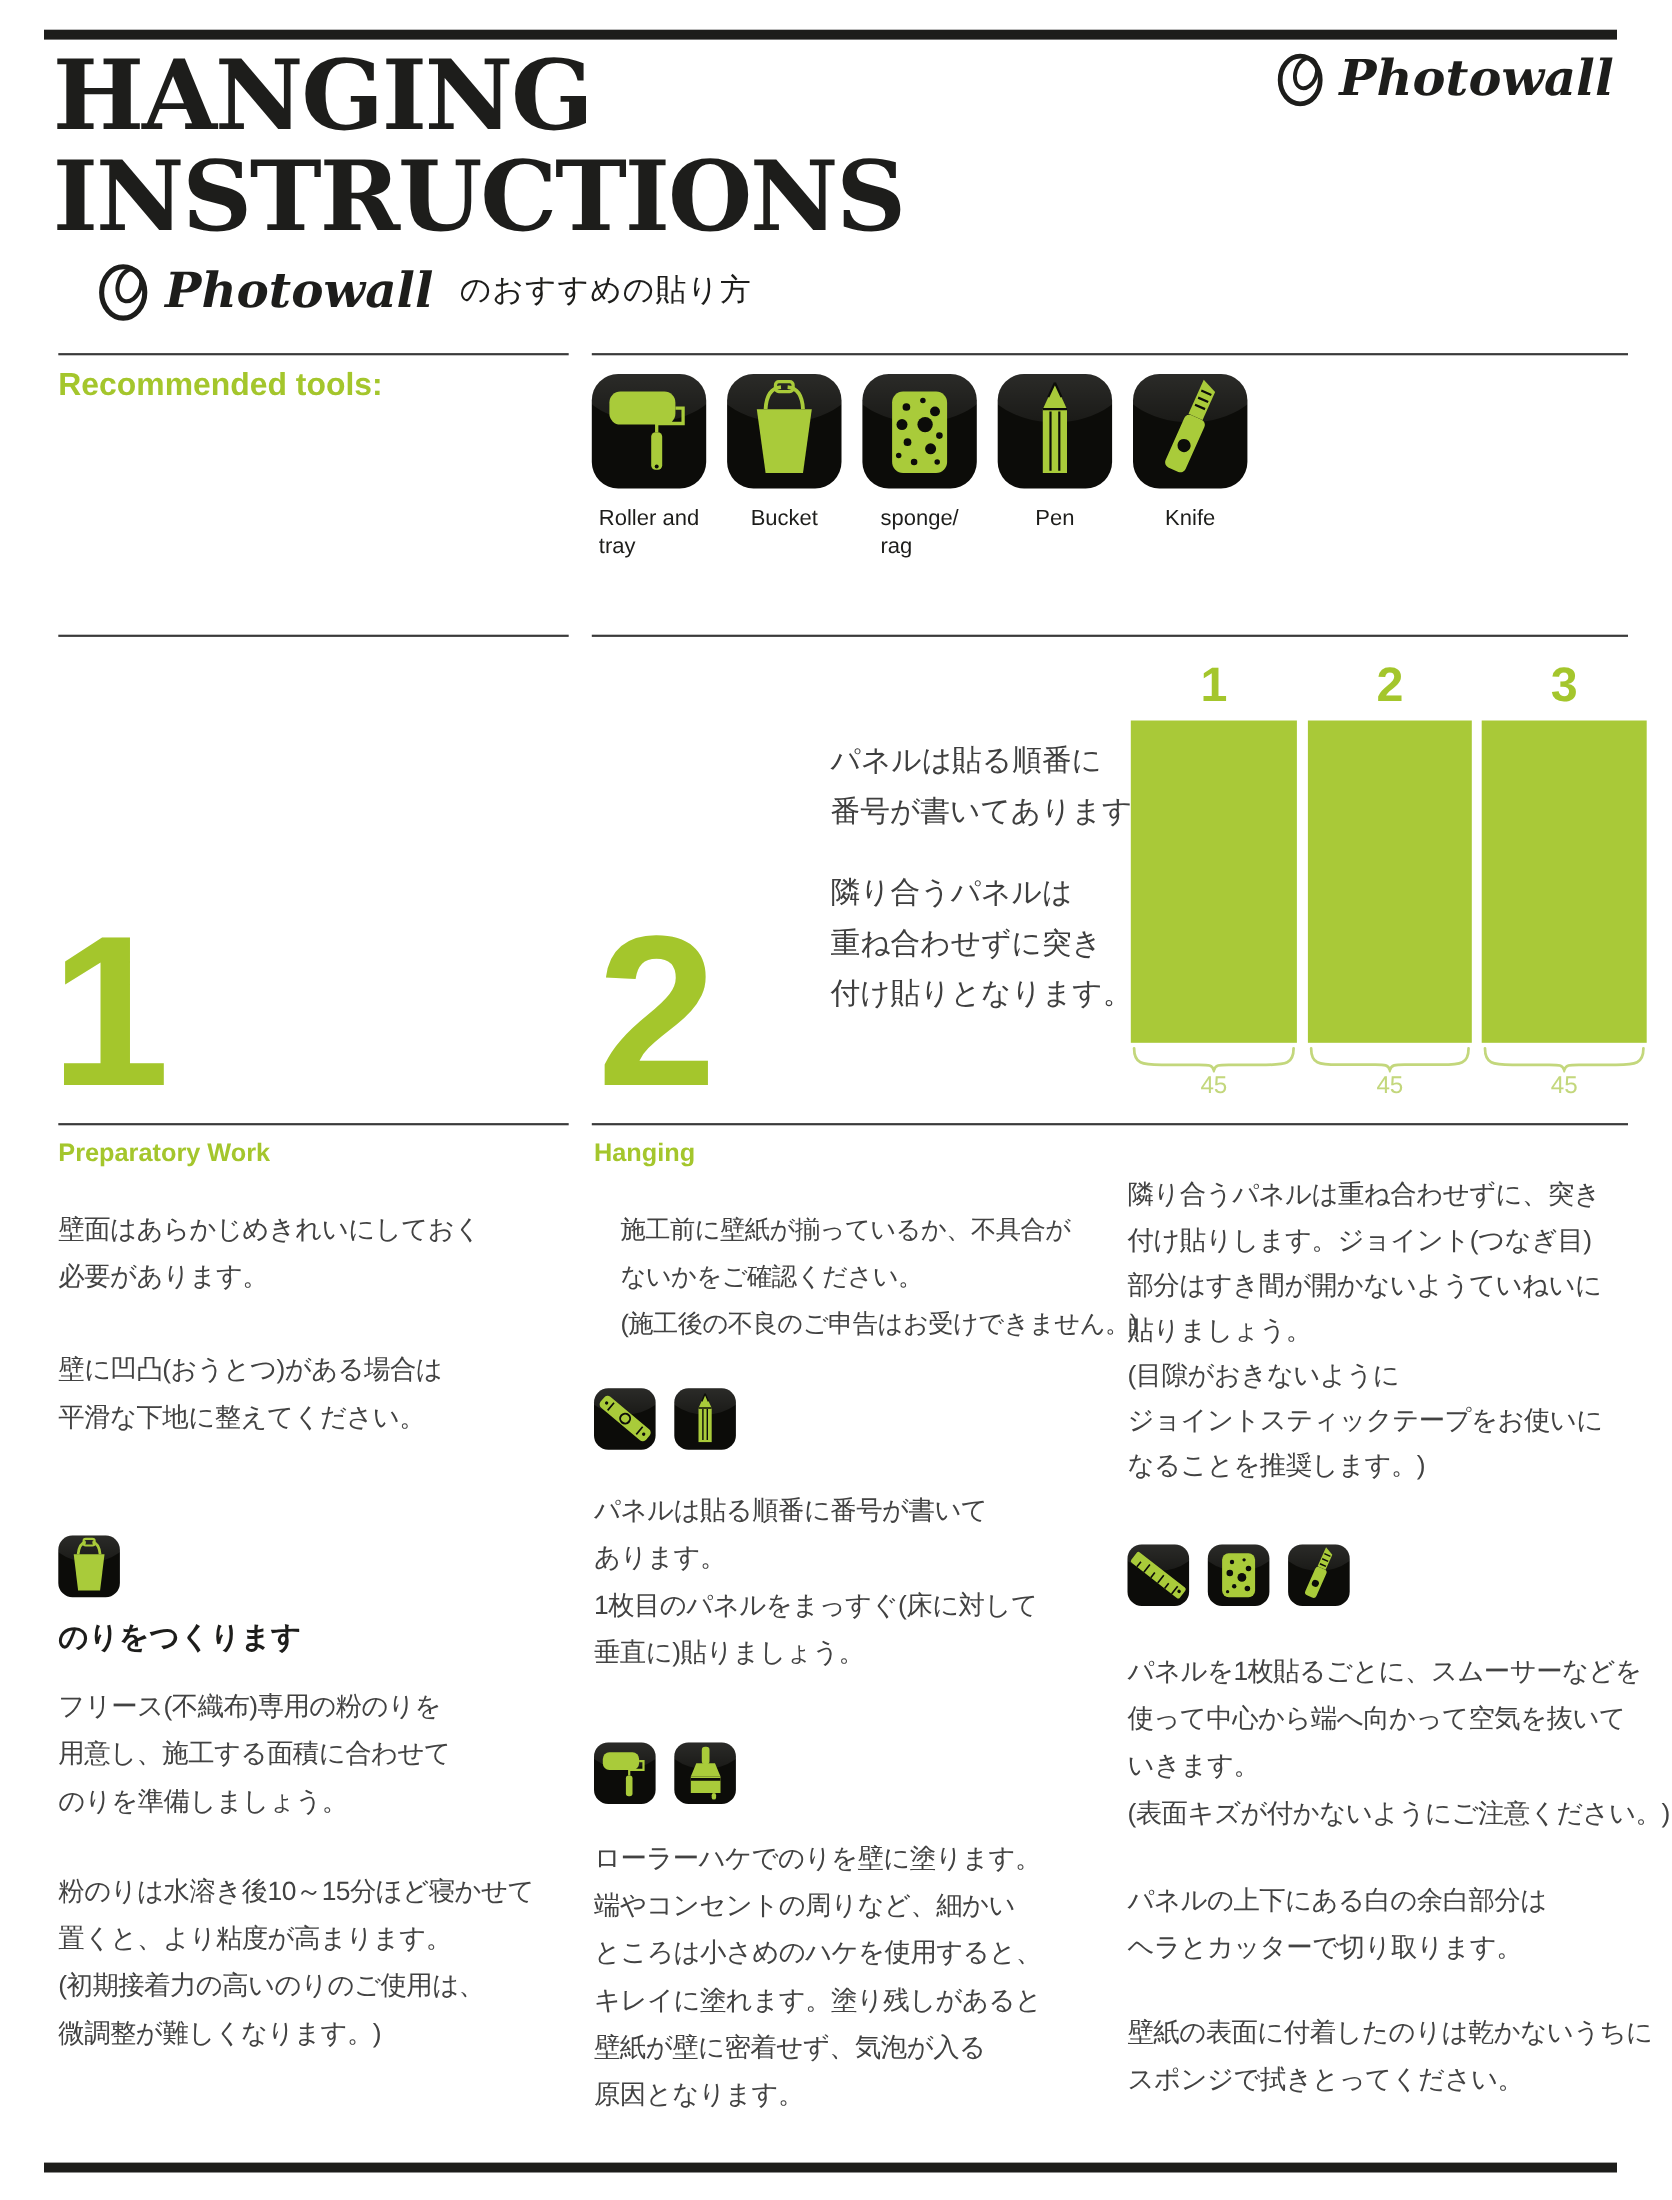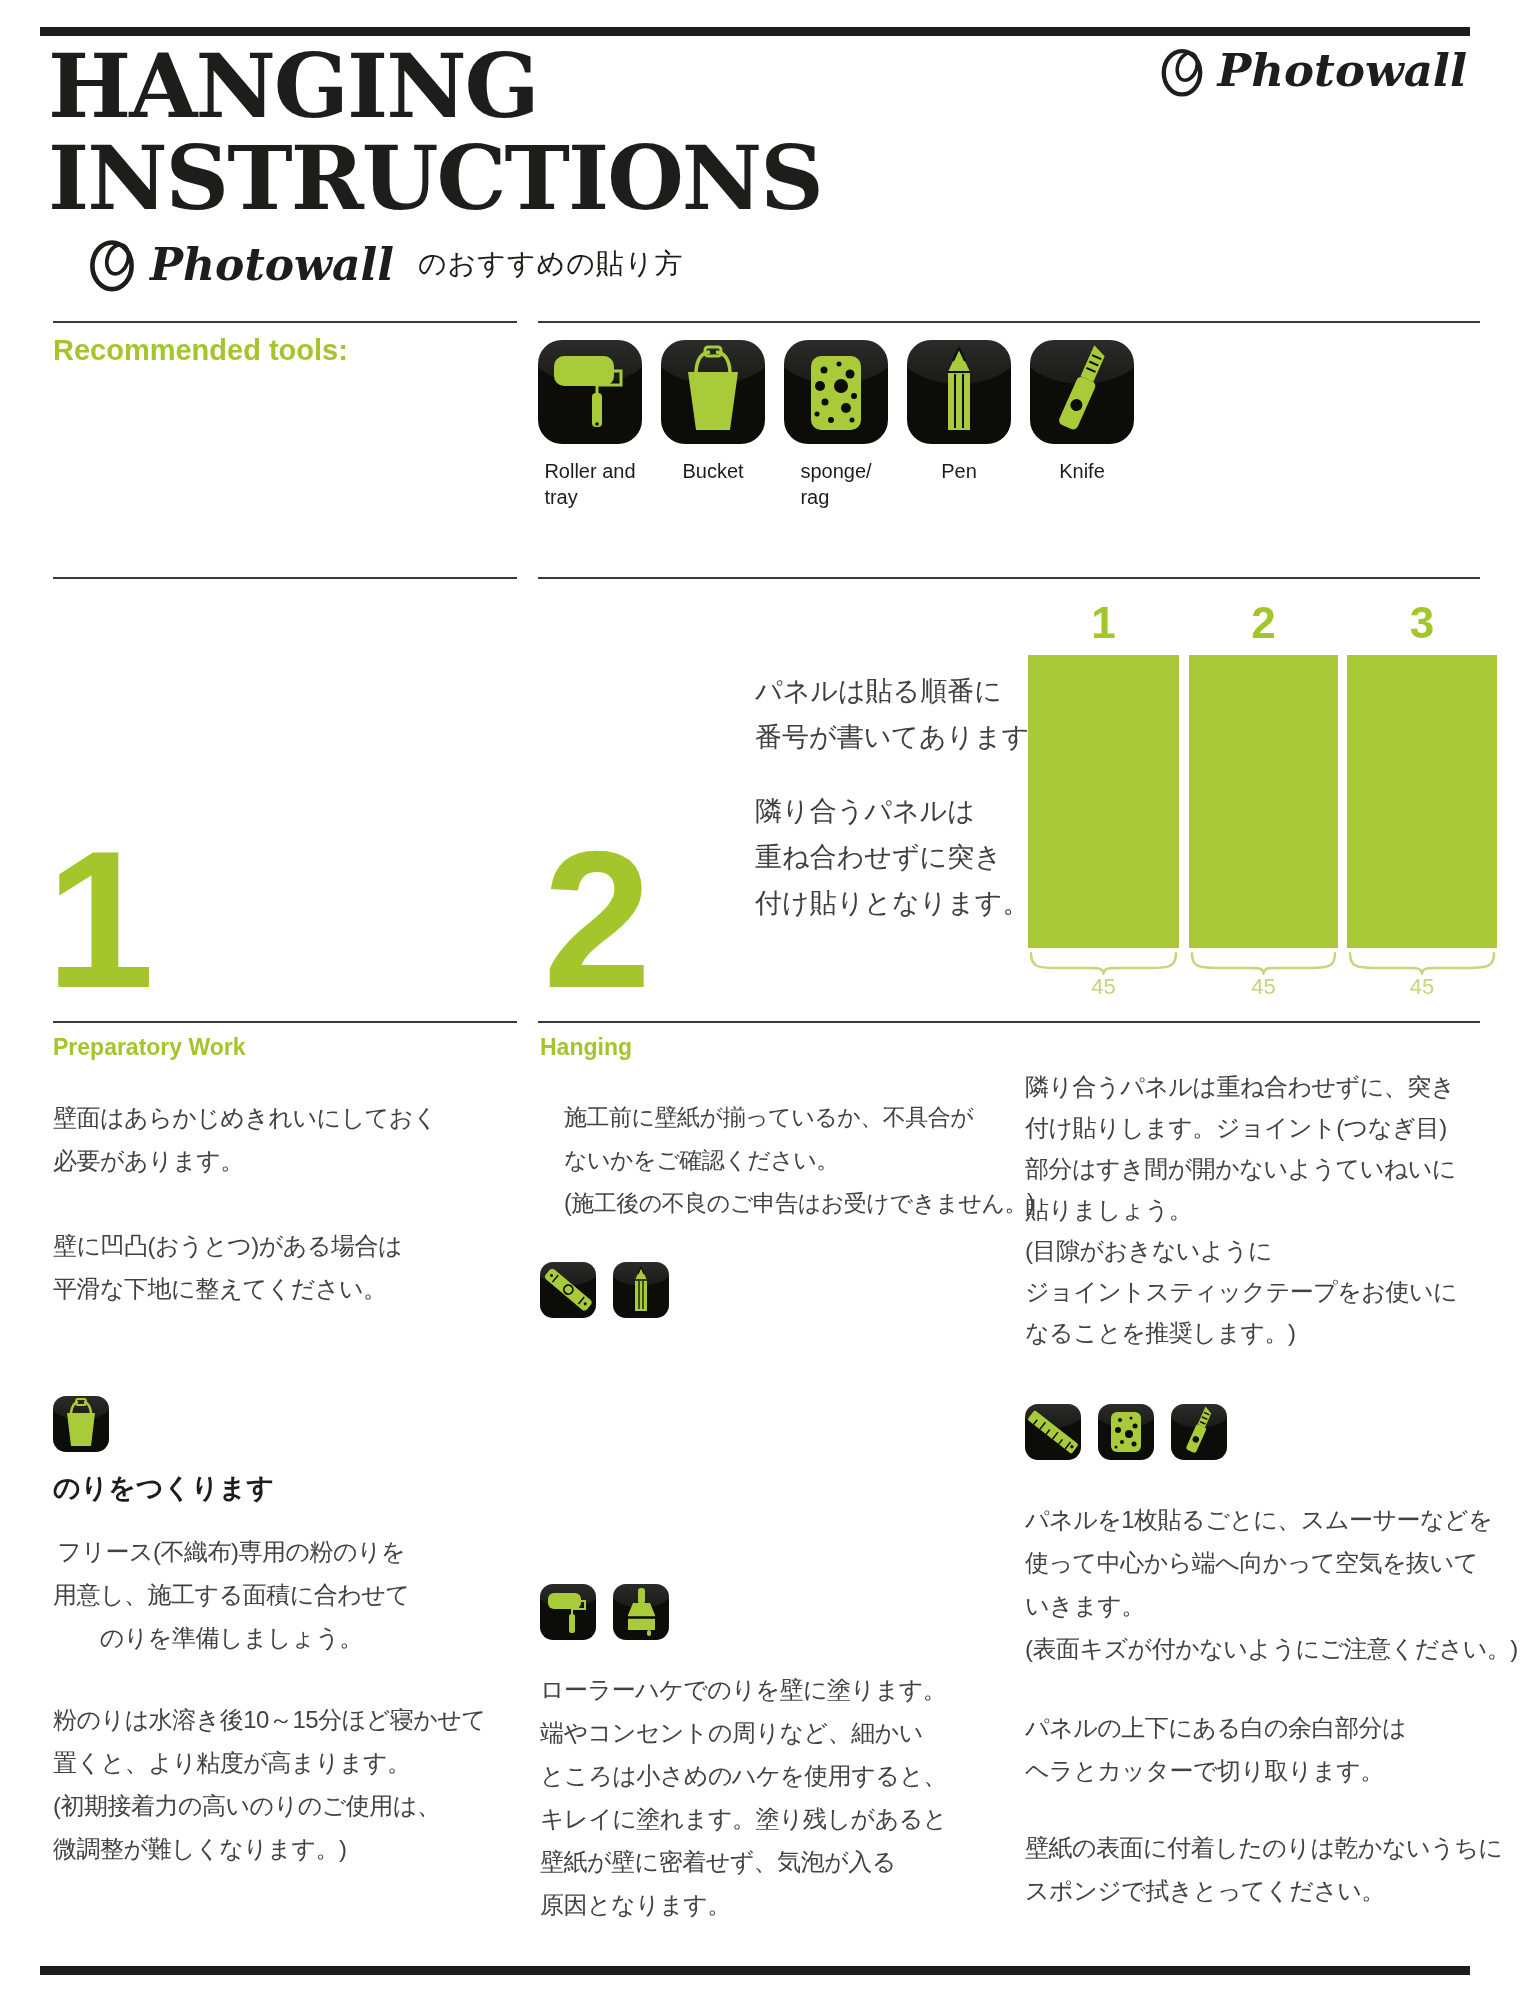--- a/index.html
+++ b/index.html
@@ -212,21 +212,21 @@
     <div class="ticon ticon-sm">
       <svg width="56" height="56" viewBox="0 0 56 56">
         <path d="M18,17 Q19,7 25,6 M31,6 Q37,7 38,17" stroke="#a9cb3a" stroke-width="2.5" fill="none"></path>
         <rect x="23" y="3" width="10" height="6" rx="2" fill="none" stroke="#a9cb3a" stroke-width="2"></rect>
         <polygon points="14,17 42,17 38,50 18,50" fill="#a9cb3a"></polygon>
       </svg>
     </div>
   </div>
 
   <div class="glue-heading">のりをつくります</div>
-  <div class="jp" style="left:53px;top:1530px;text-align:center;">フリース(不織布)専用の粉のりを
+  <div class="jp" style="left:53px;top:1530px;">フリース(不織布)専用の粉のりを
 用意し、施工する面積に合わせて
 のりを準備しましょう。</div>
   <div class="jp" style="left:53px;top:1698px;">粉のりは水溶き後10～15分ほど寝かせて
 置くと、より粘度が高まります。
 (初期接着力の高いのりのご使用は、
 微調整が難しくなります。)</div>
 
   <div class="col-heading" style="left:540px;">Hanging</div>
   <div class="jp jp-tight" style="left:564px;top:1096px;">施工前に壁紙が揃っているか、不具合が
 ないかをご確認ください。
@@ -246,20 +246,24 @@
     </div>
     <div class="ticon ticon-sm">
       <svg width="56" height="56" viewBox="0 0 56 56">
         <polygon points="28,5 22,18 34,18" fill="#a9cb3a"></polygon>
         <rect x="22" y="18" width="12" height="31" fill="#a9cb3a"></rect>
         <path d="M22,18 H34 M26,19 V47 M30,19 V47 M28,5 L25,12 M28,5 L31,12" stroke="#0c0c09" stroke-width="1.3" fill="none"></path>
       </svg>
     </div>
   </div>
 
+  <div class="jp" style="left:540px;top:1352px;">パネルは貼る順番に番号が書いて
+あります。
+1枚目のパネルをまっすぐ(床に対して
+垂直に)貼りましょう。</div>
 
   <div class="icon-row" style="left:540px;top:1584px;">
     <div class="ticon ticon-sm">
       <svg width="56" height="56" viewBox="0 0 56 56">
         <rect x="8" y="9" width="33" height="16" rx="6" fill="#a9cb3a"></rect>
         <path d="M41,17 h4 v8 h-13 v5" stroke="#a9cb3a" stroke-width="2" fill="none"></path>
         <rect x="29" y="30" width="6" height="19" rx="2.5" fill="#a9cb3a"></rect>
       </svg>
     </div>
     <div class="ticon ticon-sm">

